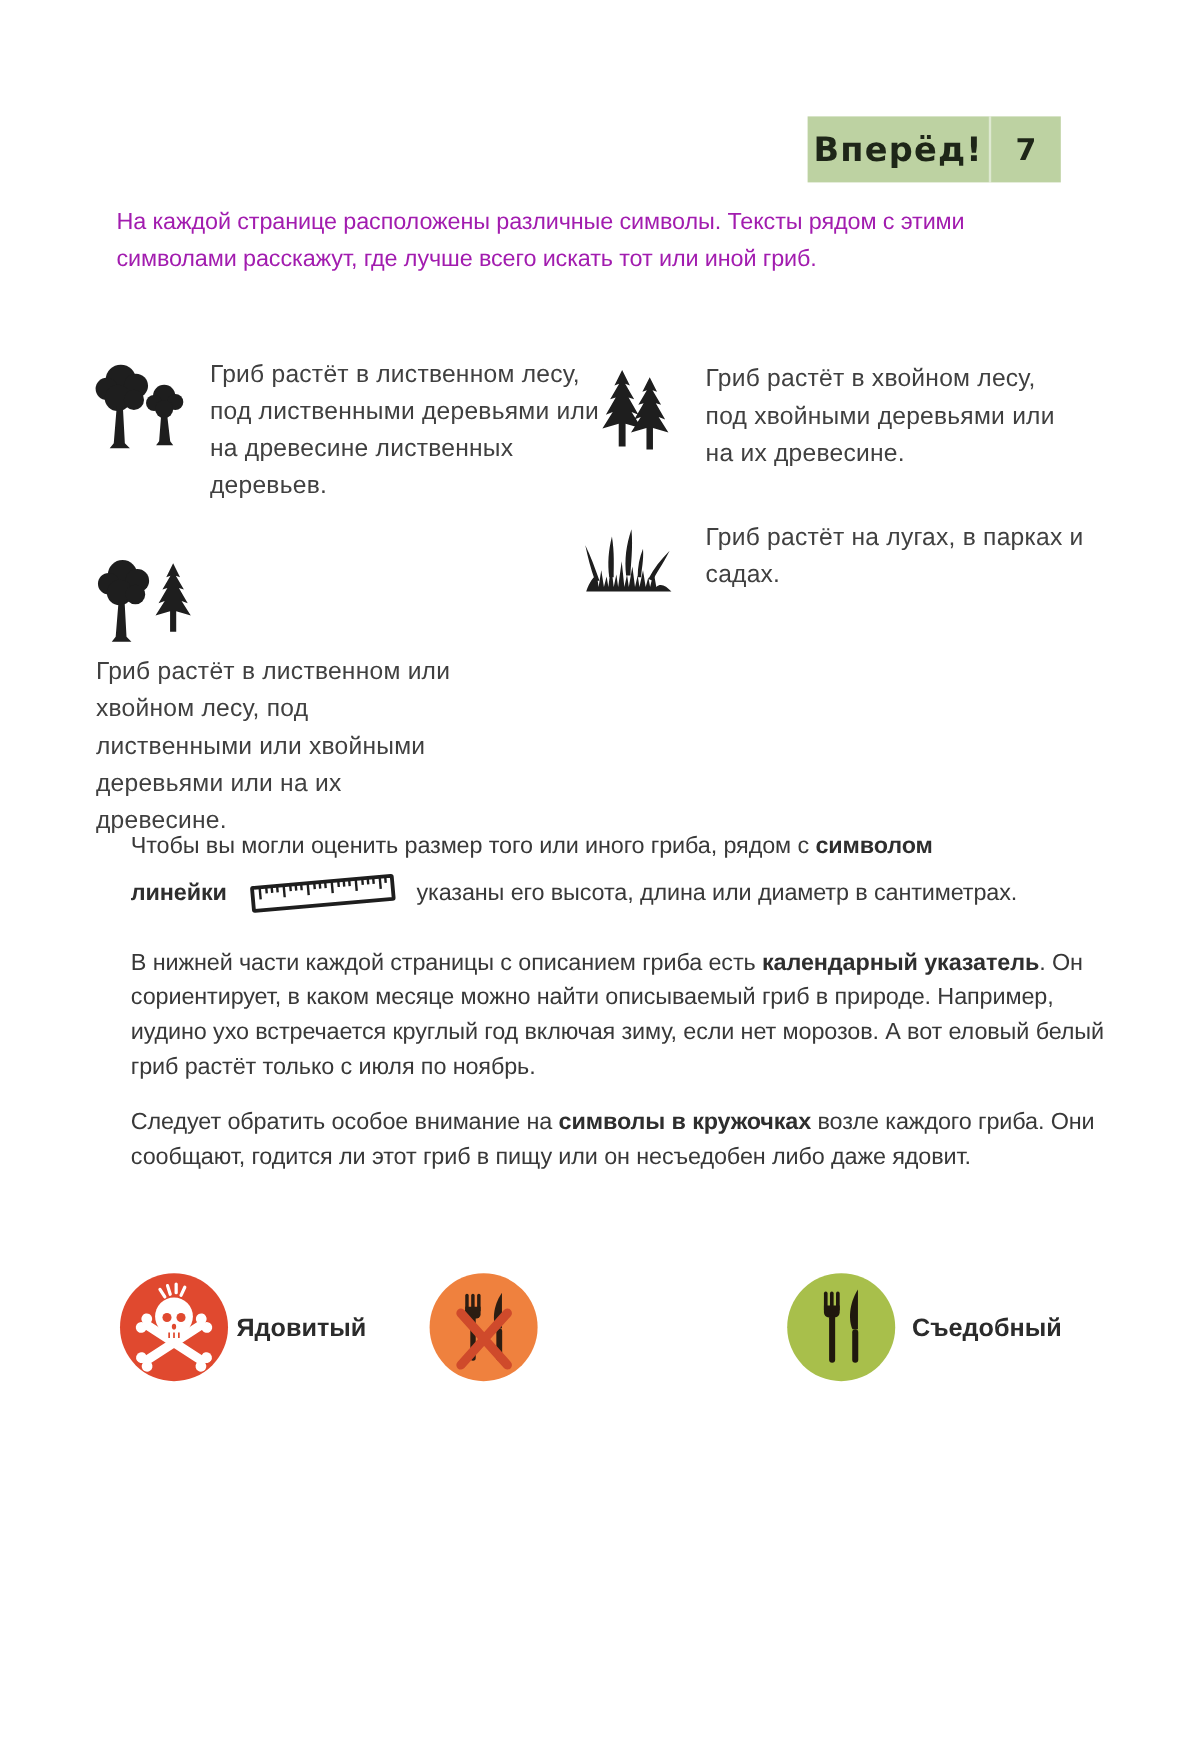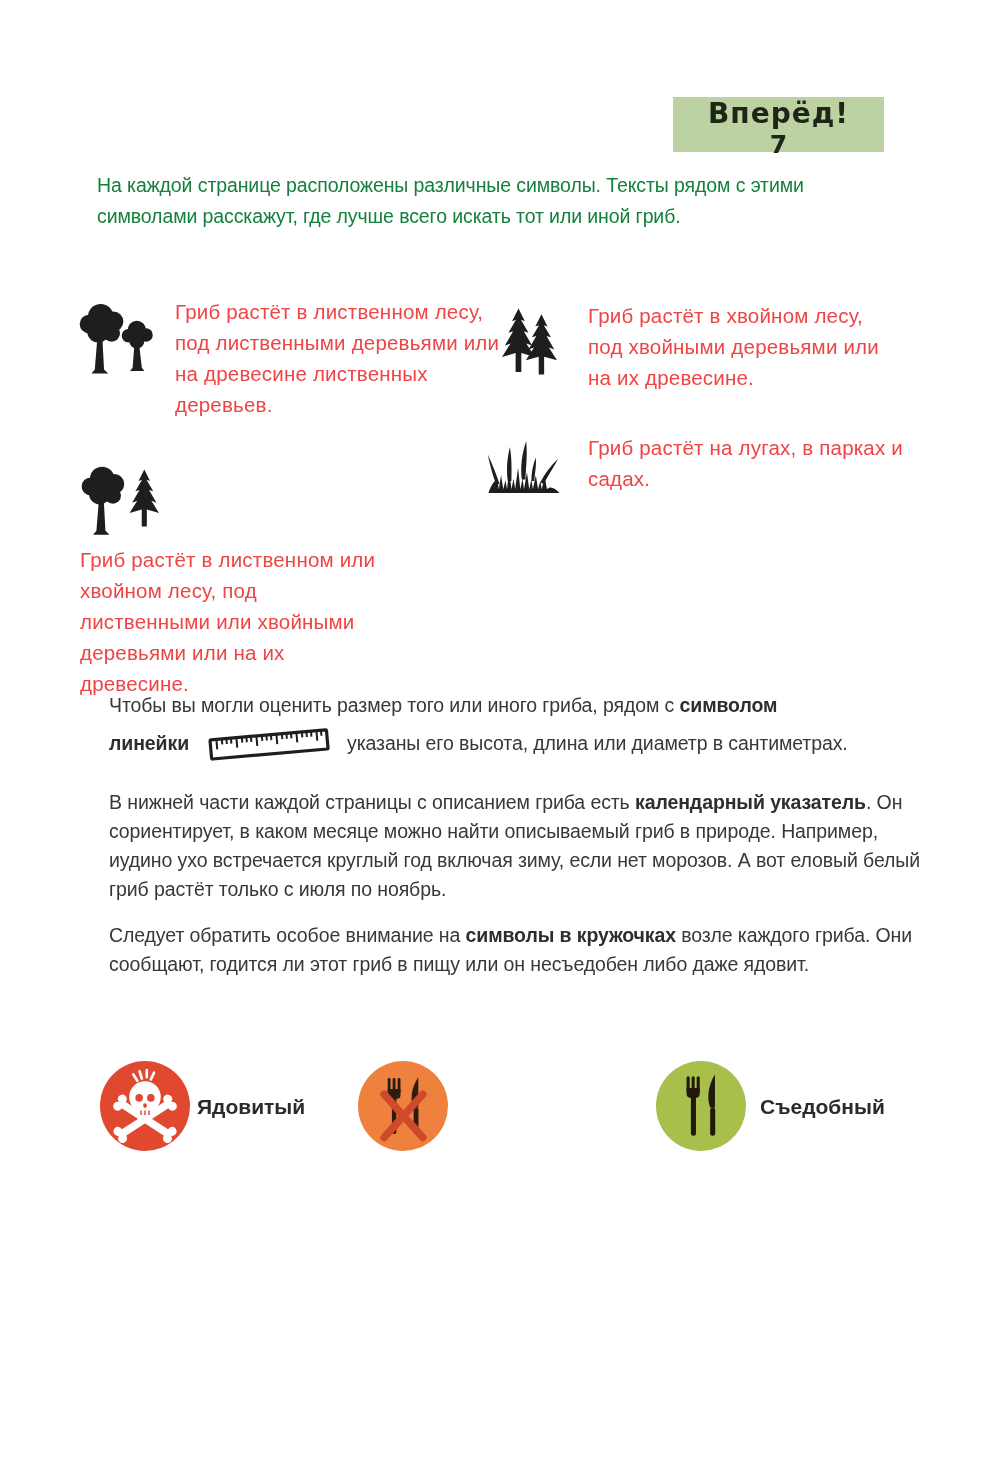--- a/index.html
+++ b/index.html
@@ -1,33 +1,33 @@
 <!DOCTYPE html>
 <html><head>
 <meta charset="utf-8">
 <style>
   html,body{margin:0;padding:0;background:#fff;}
   .page{position:relative;width:1000px;height:1468px;background:#ffffff;
         font-family:"Liberation Sans",sans-serif;overflow:hidden;}
 
   
   .badge{position:absolute;left:673px;top:97px;width:211px;height:55px;
-         display:flex;align-items:center;font-family:"DejaVu Sans",sans-serif;flex-direction:column;}
+         display:flex;align-items:center;font-family:"DejaVu Sans",sans-serif;}
   .badge-title{flex:1;text-align:center;font-weight:700;font-size:28px;color:#1e2618;letter-spacing:1px;}
   .badge-divider{width:2px;height:100%;background:rgba(255,255,255,.5);}
   .badge-num{width:58px;text-align:center;font-weight:700;font-size:25px;color:#1e2618;}
 
   .intro{position:absolute;left:97px;top:170px;width:800px;margin:0;
-         font-size:19.5px;line-height:31px;letter-spacing:-0.1px;color:#15803d;}
+         font-size:19.5px;line-height:31px;letter-spacing:-0.1px;color:#a21caf;}
 
   
   .sym{position:absolute;display:flex;}
   .sym-icon{flex:none;}
   .sym-icon svg{display:block;}
-  .sym-text{margin:0;font-size:20.5px;line-height:31px;color:#ef4444;letter-spacing:0.2px;}
+  .sym-text{margin:0;font-size:20.5px;line-height:31px;color:#404040;letter-spacing:0.2px;}
 
   .sym-deciduous{left:78px;top:296px;}
   .sym-deciduous .sym-icon{width:84px;margin-right:13px;}
   .sym-deciduous .sym-text{width:330px;}
 
   .sym-conifer{left:497px;top:300px;}
   .sym-conifer .sym-icon{width:64px;margin-right:27px;margin-top:6px;}
   .sym-conifer .sym-text{width:305px;}
 
   .sym-mixed{left:80px;top:460px;flex-direction:column;}

